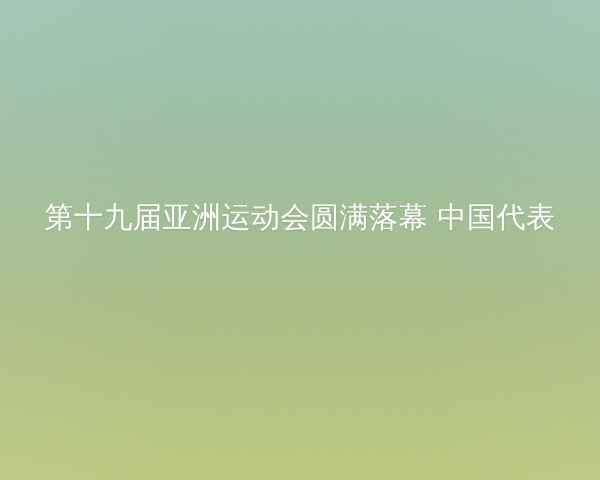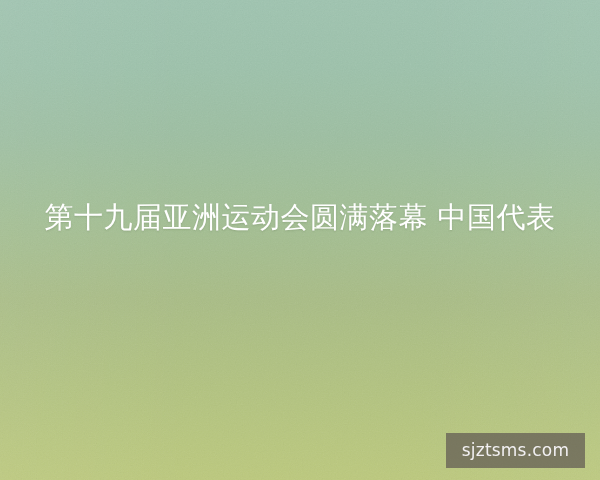--- a/index.html
+++ b/index.html
@@ -111,17 +111,14 @@
         </feComponentTransfer>
       </filter>
       <rect width="600" height="480" filter="url(#grain)"></rect>
     </svg>
   </div>
 
   <div class="headline">
     <span class="headline-line">第十九届亚洲运动会圆满落幕 中国代表</span>
   </div>
 
-  <div class="watermark">
-    <span class="watermark-text">sjztsms.com</span>
-  </div>
 
 </div>
 
 </body></html>

